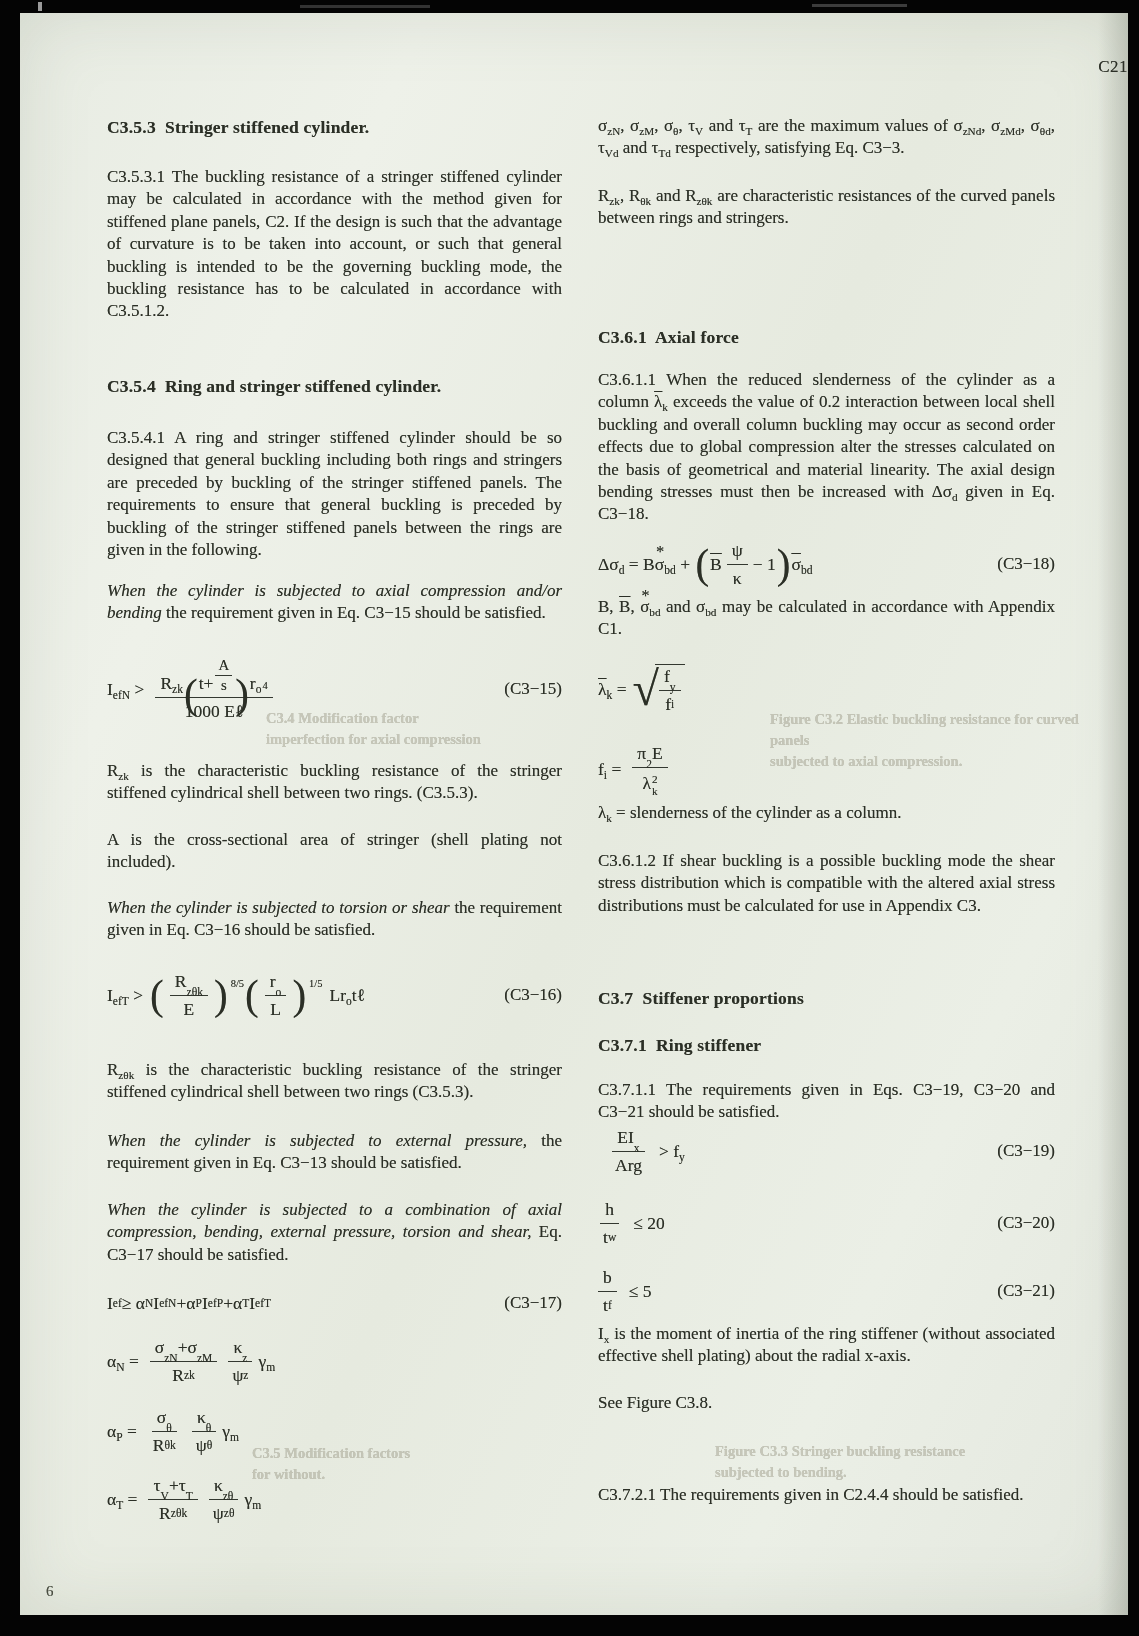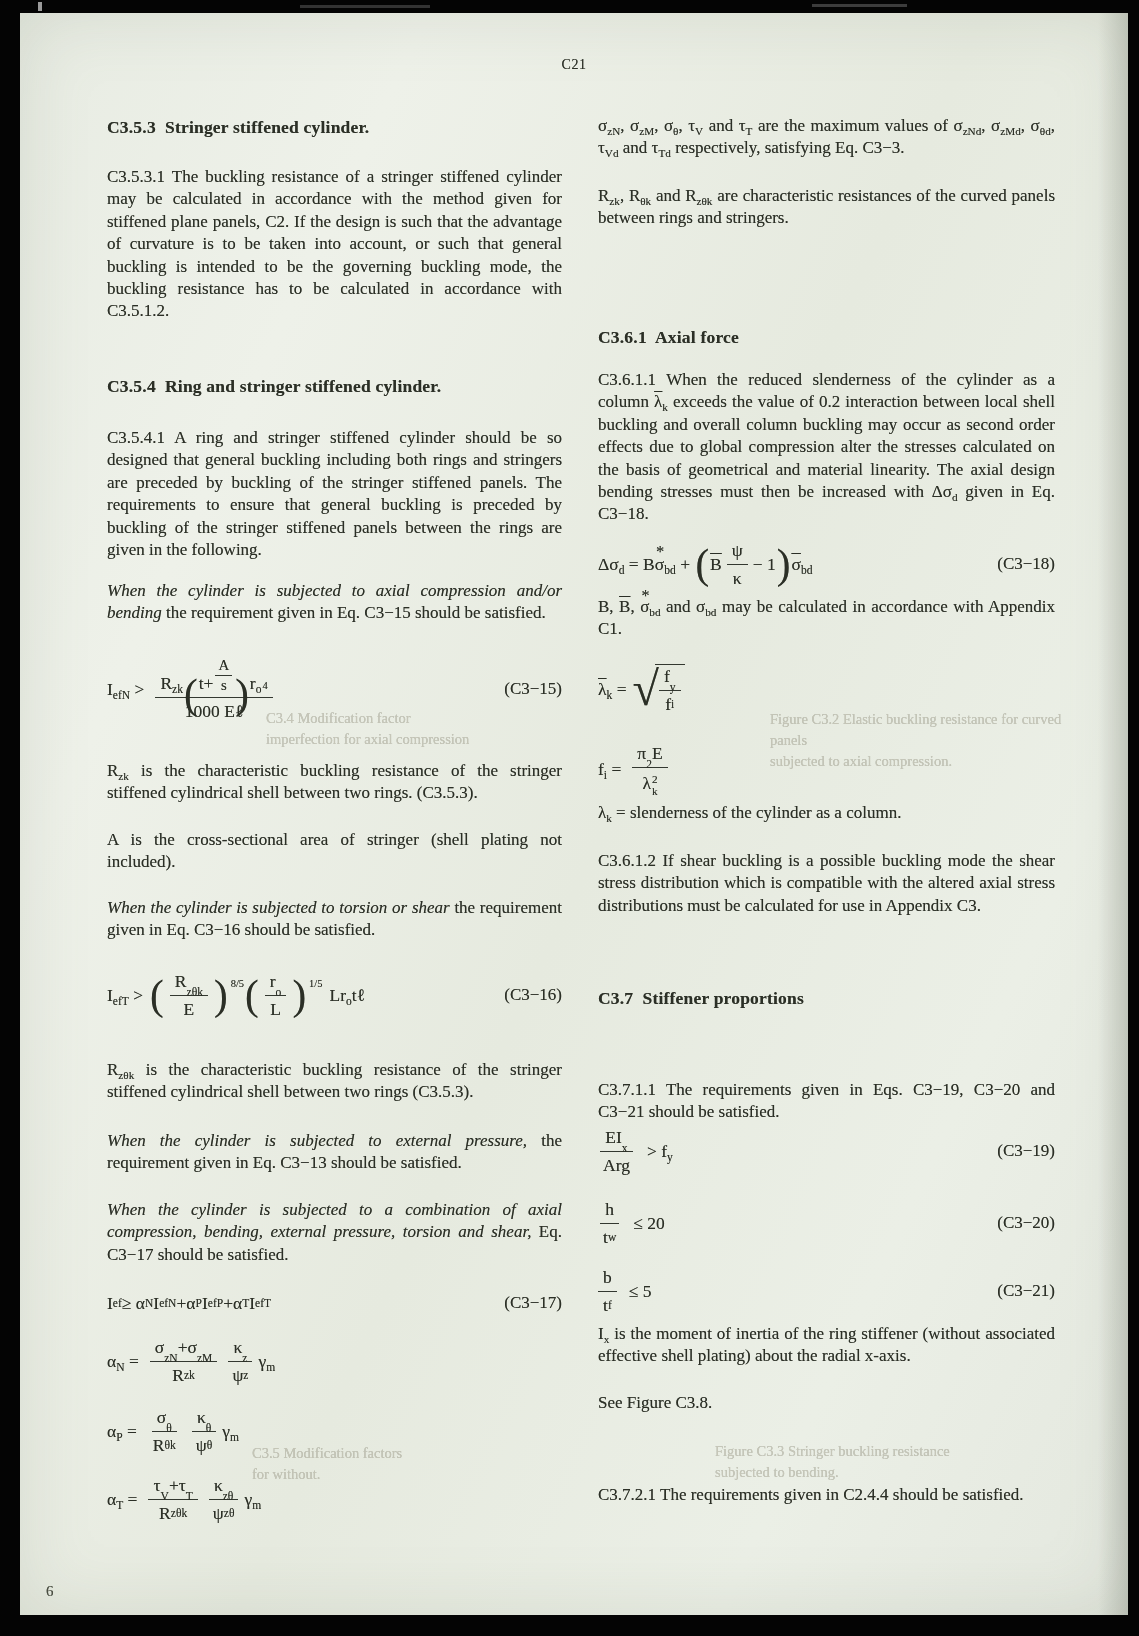--- a/index.html
+++ b/index.html
@@ -15,21 +15,21 @@
   .tmark{position:absolute;background:#6f6f6f}
   #tm1{left:38px;top:2px;width:4px;height:9px;background:#9a9a9a}
   #tm2{left:300px;top:5px;width:130px;height:3px;background:#333}
   #tm3{left:812px;top:4px;width:95px;height:3px;background:#3c3c3c}
 
   .blk{position:absolute;left:87px;width:455px}
   .r{left:578px;width:457px}
   .hd{font-size:17.5px;font-weight:700;white-space:pre-wrap;letter-spacing:.2px}
   .para{font-size:17px;line-height:22.4px;text-align:justify}
   .line{font-size:17px;line-height:22.4px}
-  #ph{position:absolute;left:0;top:44px;width:100%;text-align:center;font-size:14px;letter-spacing:.5px}
+  #ph{position:absolute;left:0;top:44px;width:100%;text-align:right;font-size:17px;letter-spacing:.5px}
   #pn{position:absolute;left:26px;top:1570px;font-size:15px;color:#4a4e42}
 
   sub{font-size:66%;vertical-align:-.35em;line-height:0}
   sup{font-size:66%;vertical-align:.5em;line-height:0}
   .ol{text-decoration:overline}
 
   .eq{display:flex;align-items:center;font-size:17.5px}
   .eqbody{display:inline-flex;align-items:center}
   .eqlabel{margin-left:auto;font-size:17px}
   .lhs{margin-right:6px;white-space:pre}
@@ -47,21 +47,21 @@
   .exp4{font-size:60%;position:relative;top:-.75em;margin-left:1px;line-height:0}
   .sqrt{display:inline-flex;align-items:center}
   .rad{font-size:275%;line-height:0;margin-right:-4px;font-weight:300}
   .radicand{border-top:1.7px solid #333830;padding:1px 4px 0}
   .ss{display:inline-flex;flex-direction:column;align-items:flex-start;font-size:64%;
       line-height:1.05;margin-left:1px;transform:translateY(.25em)}
   .sstar{position:relative;display:inline-block}
   .sstar .st{position:absolute;left:.08em;top:-.68em;font-size:95%}
 
   .ghost{position:absolute;color:#a9a795;opacity:.55;filter:blur(.7px);
-         font-size:14.5px;line-height:21px;font-weight:400}
+         font-size:14.5px;line-height:21px;font-weight:700}
 
   
   #l-h353{top:104px} #l-p3531{top:153px} #l-h354{top:363px} #l-p3541{top:414px}
   #l-it1{top:567px} #l-eq15{top:630px;height:92px} #l-rzk{top:747px} #l-adef{top:816px}
   #l-it2{top:884px} #l-eq16{top:946px;height:72px} #l-rztk{top:1046px} #l-it3{top:1117px}
   #l-it4{top:1186px} #l-eq17{top:1275px;height:30px} #l-an{top:1322px;height:52px}
   #l-ap{top:1392px;height:52px} #l-at{top:1460px;height:52px}
   #r-psig{top:102px} #r-pres{top:172px} #r-h36{top:266px} #r-h361{top:314px}
   #r-p3611{top:356px} #r-eq18{top:520px;height:62px} #r-pbb{top:583px}
   #r-lam{top:645px;height:62px} #r-fi{top:728px;height:56px} #r-lkdef{top:789px}
@@ -243,25 +243,26 @@
               <span>k</span>
             </span>
           </span>
       </span>
     </span>
   </div>
 
   <div class="blk r line" id="r-lkdef">λ<sub>k</sub> = slenderness of the cylinder as a column.</div>
   <div class="blk r para" id="r-p3612">C3.6.1.2  If shear buckling is a possible buckling mode the shear stress distribution which is compatible with the altered axial stress distributions must be calculated for use in Appendix C3.</div>
   <h2 class="blk r hd" id="r-h37">C3.7  Stiffener proportions</h2>
+  <h2 class="blk r hd" id="r-h371">C3.7.1  Ring stiffener</h2>
   <div class="blk r para" id="r-p3711">C3.7.1.1  The requirements given in Eqs. C3−19, C3−20 and C3−21 should be satisfied.</div>
 
   <div class="blk r eq" id="r-eq19">
     <span class="eqbody">
-      <span class="frac" style="margin-left:0">
+      <span class="frac" style="margin-left:12px">
           <span class="num">EI<sub>x</sub></span>
           <span class="den">Arg</span>
         </span>
       <span class="rel">&gt; f<sub>y</sub></span>
     </span>
     <span class="eqlabel">(C3−19)</span>
   </div>
   <div class="blk r eq" id="r-eq20">
     <span class="eqbody">
       <span class="frac" style="margin-left:0">

